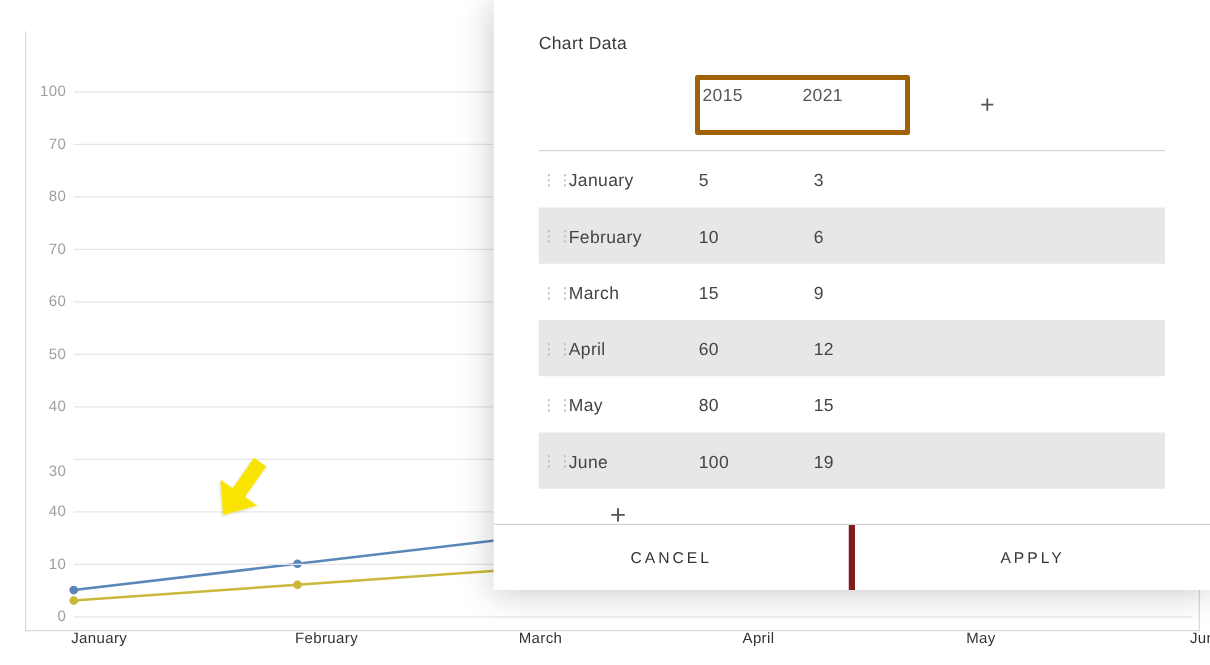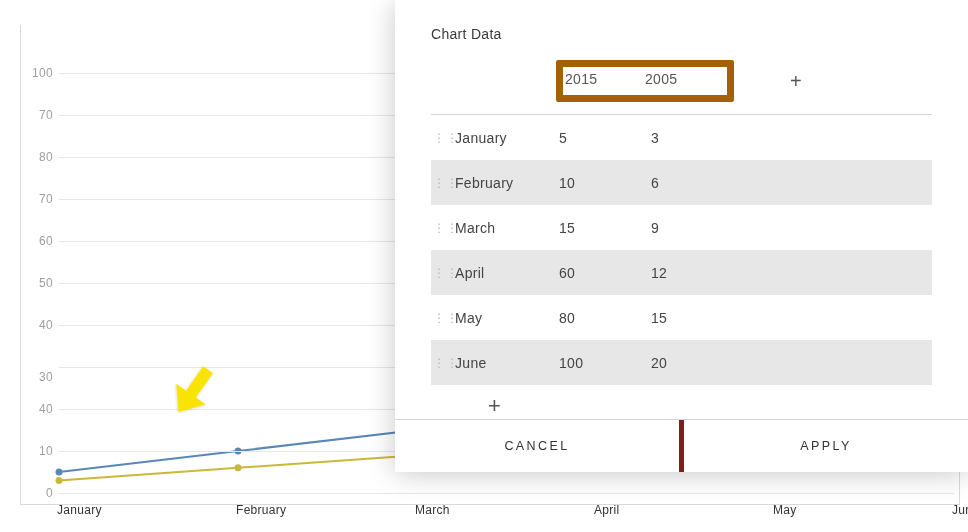--- a/index.html
+++ b/index.html
@@ -97,23 +97,23 @@
     margin-bottom: 12px;
   }
   .col-headers {
     display: flex;
     align-items: center;
     padding: 6px 0 12px 0;
     border-bottom: 1px solid #d5d5d5;
   }
   .header-box {
     display: flex;
-    border: 7px solid #a16207;
+    border: 4px solid #a16207;
     border-radius: 2px;
-    padding: 4px 2px 8px 2px;
+    padding: 4px 2px 20px 2px;
     margin-left: 125px;
     box-sizing: border-box;
   }
   .header-box span {
     width: 80px;
     color: #555;
     font-size: 14px;
   }
   .add-col {
     margin-left: 56px;
@@ -241,21 +241,21 @@
   </g>
 </svg>
 
 <div class="panel">
   <div class="panel-inner">
     <div class="panel-title">Chart Data</div>
 
     <div class="col-headers">
       <div class="header-box">
         <span>2015</span>
-        <span>2005</span>
+        <span>2021</span>
       </div>
       <div class="add-col">+</div>
     </div>
 
     <div id="rows-host">
         <div class="row">
           <span class="drag">⋮⋮</span>
           <span class="month">January</span>
           <span class="val">5</span>
           <span class="val">3</span>
@@ -281,21 +281,21 @@
         <div class="row">
           <span class="drag">⋮⋮</span>
           <span class="month">May</span>
           <span class="val">80</span>
           <span class="val">15</span>
         </div>
         <div class="row alt">
           <span class="drag">⋮⋮</span>
           <span class="month">June</span>
           <span class="val">100</span>
-          <span class="val">20</span>
+          <span class="val">19</span>
         </div>
       </div>
 
     <div class="add-row">
       <span class="plus">+</span>
     </div>
   </div>
 
   <div class="panel-buttons">
     <button>CANCEL</button>

